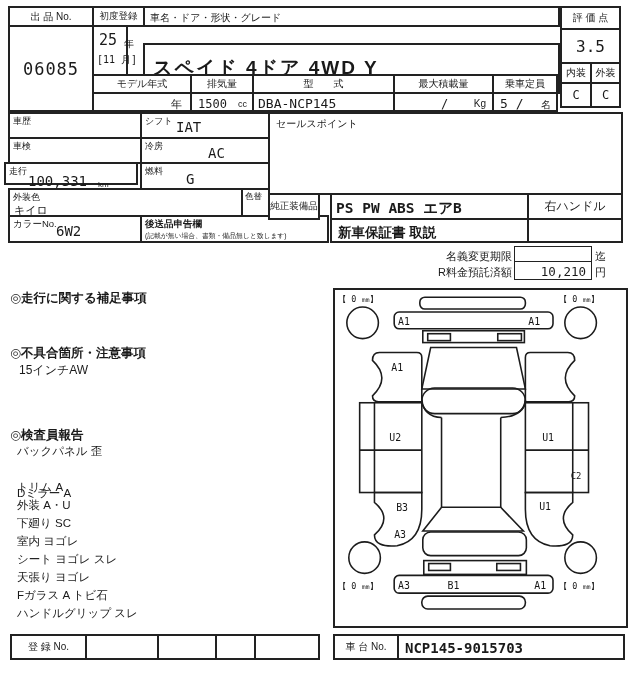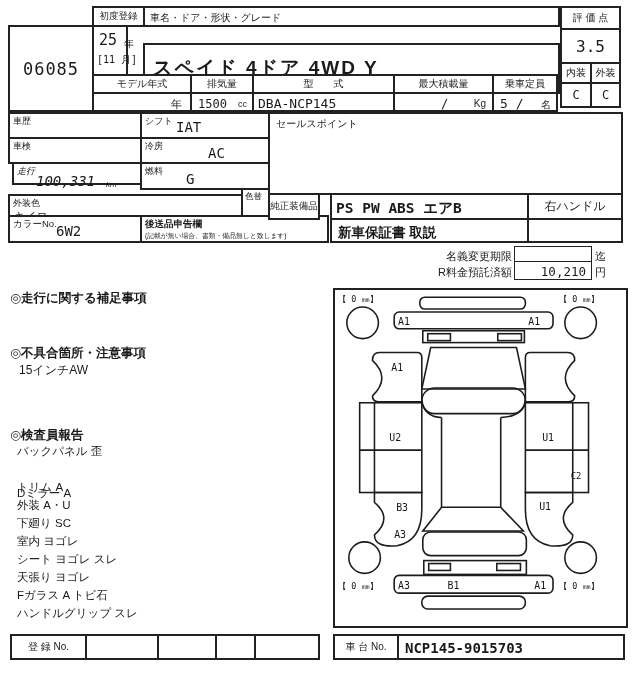--- a/index.html
+++ b/index.html
@@ -14,20 +14,21 @@
   .hdr10{font-size:10px;}
   svg text{font-family:"DejaVu Sans Mono","Liberation Mono",monospace;fill:#161616;}
   .note-title{position:absolute;font-size:12.5px;font-weight:bold;white-space:nowrap;}
   .note-item{position:absolute;font-size:11.5px;white-space:nowrap;}
 </style>
 </head>
 <body>
 
 <div id="sheet">
 
+  <div class="cell ctr hdr10" style="left:8px;top:6px;width:86px;height:21px;">出 品 No.</div>
   <div class="cell ctr mono" style="left:8px;top:25px;width:86px;height:87px;font-size:17px;letter-spacing:1px;">06085</div>
 
   <div class="cell ctr" style="left:92px;top:6px;width:53px;height:21px;font-size:9.5px;">初度登録</div>
   <div class="cell" style="left:92px;top:25px;width:36px;height:51px;">
     <span class="val mono" style="left:5px;top:4px;font-size:15px;">25</span>
     <span class="val" style="left:30px;top:10px;font-size:10px;">年</span>
     <span class="val mono" style="left:3px;top:26px;font-size:10px;">[11 月]</span>
   </div>
 
   <div class="cell hdr10" style="left:143px;top:6px;width:417px;height:21px;padding:3px 0 0 5px;">車名・ドア・形状・グレード</div>
@@ -77,31 +78,31 @@
 
   <div class="cell" style="left:8px;top:137px;width:134px;height:27px;">
     <span class="cl">車検</span>
     <span class="val" style="left:40px;top:8px;font-size:12px;font-weight:bold;margin-top:14px;">年　　月</span>
   </div>
   <div class="cell" style="left:140px;top:137px;width:130px;height:27px;">
     <span class="cl">冷房</span>
     <span class="val mono" style="left:38px;top:6px;font-size:14px;margin-left:28px;">AC</span>
   </div>
 
-  <div class="cell" style="left:12px;top:162px;width:134px;height:23px;font-style:italic;">
+  <div class="cell" style="left:4px;top:162px;width:134px;height:23px;">
     <span class="cl">走行</span>
     <span class="val mono" style="left:22px;top:9px;font-size:14px;">100,331</span>
     <span class="val" style="left:92px;top:16px;font-size:8px;">km</span>
   </div>
   <div class="cell" style="left:140px;top:162px;width:130px;height:28px;">
     <span class="cl">燃料</span>
     <span class="val mono" style="left:44px;top:7px;font-size:14px;">G</span>
   </div>
 
-  <div class="cell" style="left:8px;top:194px;width:235px;height:32px;padding-left:38px;">
+  <div class="cell" style="left:8px;top:188px;width:235px;height:32px;padding-left:38px;">
     <span class="cl">外装色</span>
     <span class="val" style="left:4px;top:13px;font-size:11px;">キイロ</span>
   </div>
   <div class="cell" style="left:241px;top:188px;width:29px;height:29px;">
     <span class="cl" style="font-size:8.5px;left:2px;">色替</span>
   </div>
 
   <div class="cell" style="left:8px;top:215px;width:134px;height:28px;">
     <span class="cl" style="font-size:9.5px;">カラーNo.</span>
     <span class="val mono" style="left:46px;top:6px;font-size:14px;">6W2</span>

